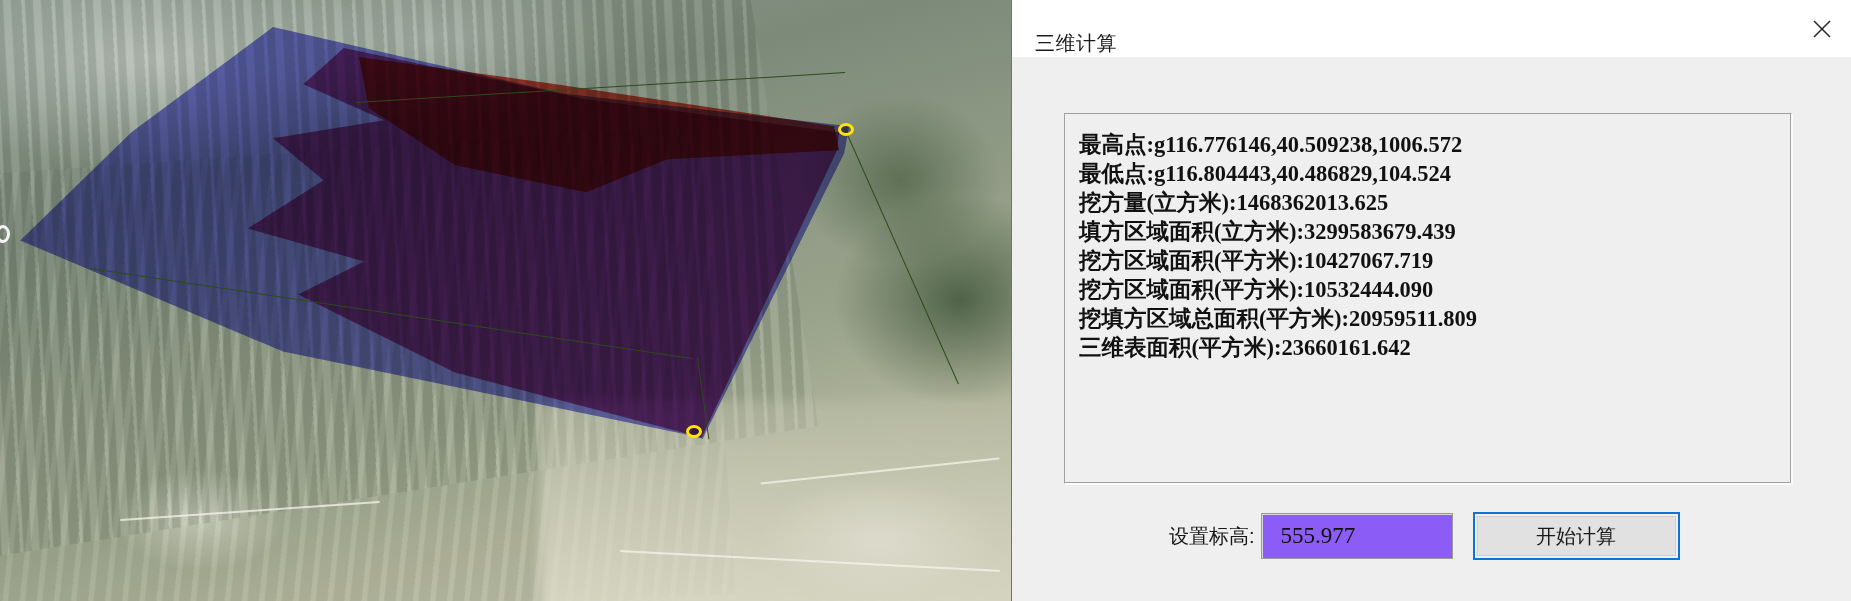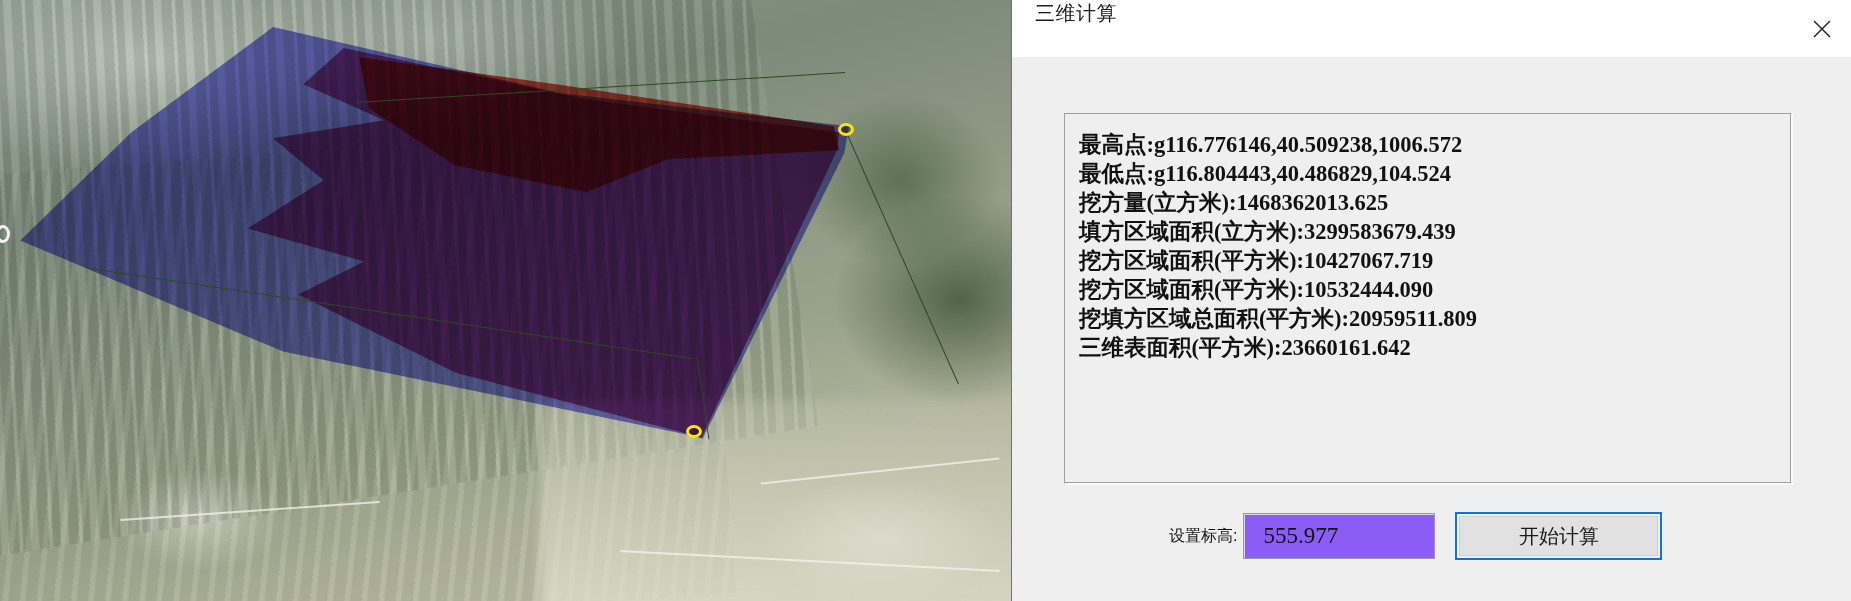--- a/index.html
+++ b/index.html
@@ -150,21 +150,21 @@
     width: 840px; height: 601px;
     background: #efeff0;
     border-left: 1px solid #6f7276;
     display: flex;
     flex-direction: column;
   }
   #titlebar {
     height: 57px;
     background: #ffffff;
     display: flex;
-    align-items: flex-start;
+    align-items: flex-end;
     padding: 0 0 0 23px;
     flex: none;
   }
   #dialog-title {
     font-size: 20px;
     color: #1b1b1b;
     font-family: "Liberation Sans", sans-serif;
     letter-spacing: .5px;
   }
   #close-btn {
@@ -208,21 +208,21 @@
 
   .bottom-row {
     position: absolute;
     left: 0; right: 0;
     top: 455px;
     display: flex;
     align-items: center;
     padding-left: 157px;
   }
   .field-label {
-    font-size: 16px;
+    font-size: 20px;
     color: #151515;
     margin-right: 6px;
     font-family: "Liberation Sans", sans-serif;
   }
   .elev-input {
     width: 192px; height: 46px;
     background: #8b5cf6;
     border: 1px solid #9a9a9a;
     box-shadow: inset 1px 1px 0 #d8d8d8;
     font-family: "Liberation Serif", serif;

